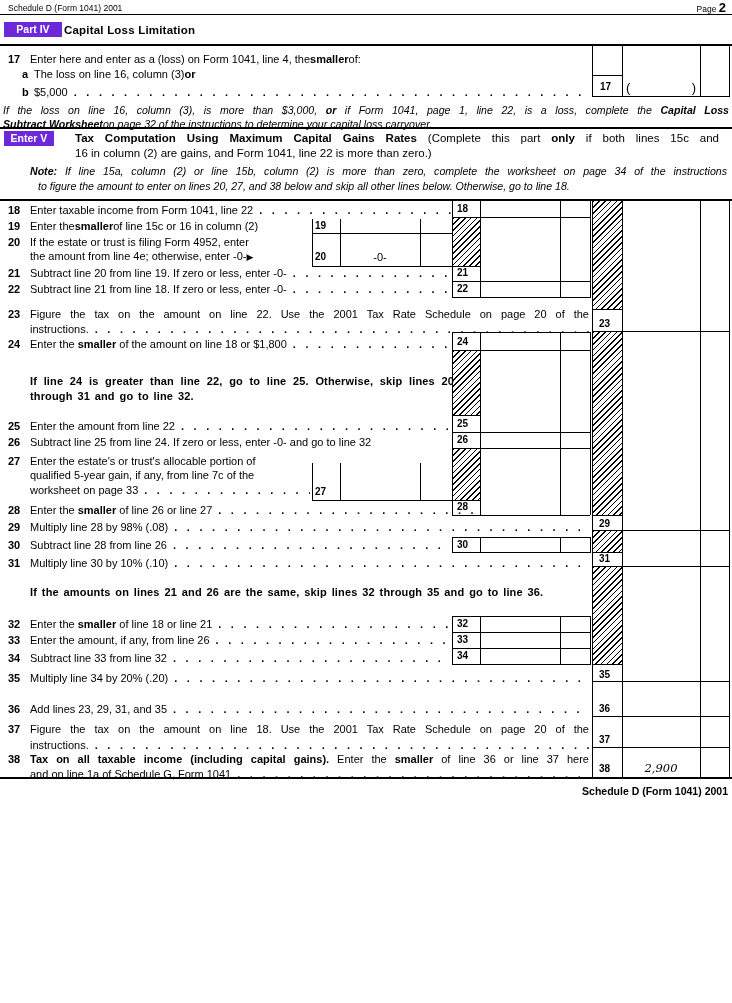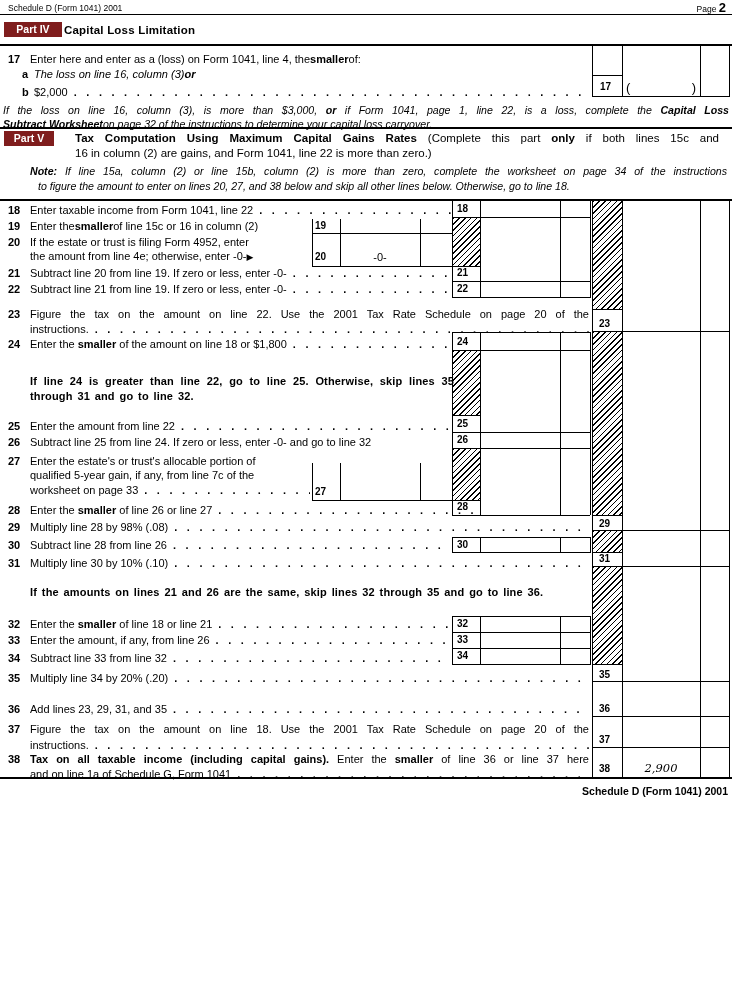--- a/index.html
+++ b/index.html
@@ -16,21 +16,21 @@
          text-align:justify;text-align-last:justify;}
   .txt{white-space:nowrap;}
   .dots{flex:1 1 auto;overflow:hidden;white-space:nowrap;font-weight:700;
         word-spacing:6.5px;margin-left:6px;letter-spacing:0;}
   .num{position:absolute;font-weight:700;font-size:11px;height:14px;line-height:14px;}
   .cellnum{position:absolute;font-weight:700;font-size:10px;height:12px;line-height:12px;}
   .sb{font-weight:700;}
   .si{font-style:italic;}
   .it{font-style:italic;font-size:10.6px;}
   .bold-note{font-weight:700;word-spacing:1.6px;letter-spacing:.15px;}
-  .badge{position:absolute;background:#7f1d1d;color:#fff;font-weight:700;font-size:10.5px;
+  .badge{position:absolute;background:#6d28d9;color:#fff;font-weight:700;font-size:10.5px;
          text-align:center;line-height:15px;height:15px;}
   .ptitle{font-weight:700;font-size:11.5px;letter-spacing:.2px;}
   .smallhdr{position:absolute;font-size:8.5px;height:11px;line-height:11px;white-space:nowrap;}
   .pagenum{font-weight:700;font-size:13px;}
   .entry{position:absolute;display:flex;align-items:flex-end;justify-content:center;
          font-size:11px;line-height:12px;}
   .entry.parens{justify-content:space-between;font-size:13px;padding:0 3px;box-sizing:border-box;}
   .entry .val{padding-bottom:1px;}
   .written{font-family:"DejaVu Serif","Liberation Serif",serif;font-style:italic;font-size:11.5px;}
   .arrow{font-size:9px;}
@@ -49,27 +49,27 @@
   <div class="line ptitle" style="left:64px;top:23px;">Capital Loss Limitation</div>
   <div class="hl thick" style="left:0;top:44px;width:732px;"></div>
 
   <div class="num" style="left:8px;top:52px;">17</div>
   <div class="line" style="left:30px;top:52px;">
       <span>Enter here and enter as a (loss) on Form 1041, line 4, the </span>
       <span class="sb">smaller</span>
       <span> of:</span>
     </div>
   <div class="num" style="left:22px;top:67px;">a</div>
-  <div class="line" style="left:34px;top:67px;font-style:italic;">
+  <div class="line" style="left:34px;top:67px;">
       <span>The loss on line 16, column (3) </span>
       <span class="sb">or</span>
     </div>
   <div class="num" style="left:22px;top:85px;">b</div>
   <div class="line" style="left:34px;top:85px;width:553px;">
-      <span class="txt">$2,000</span>
+      <span class="txt">$5,000</span>
       <span class="dots">. . . . . . . . . . . . . . . . . . . . . . . . . . . . . . . . . . . . . . . . . . . . . . . . . . . . . . . . . . . . . . . . . . . . . . . . . . . . . . . .</span>
     </div>
 
   <div class="vl" style="left:592px;top:46px;height:51px;"></div>
   <div class="vl" style="left:622px;top:46px;height:51px;"></div>
   <div class="vl" style="left:700px;top:46px;height:51px;"></div>
   <div class="vl" style="left:729px;top:46px;height:51px;"></div>
   <div class="hl" style="left:592px;top:75px;width:30px;"></div>
   <div class="hl" style="left:592px;top:96px;width:138px;"></div>
   <div class="cellnum" style="left:600px;top:81px;">17</div>
@@ -79,21 +79,21 @@
     </div>
   <div class="entry" style="left:701px;top:47px;width:27px;height:48px;"></div>
 
   <div class="linej it" style="left:3px;top:103px;width:726px;"><span class="si">If the loss on line 16, column (3), is more than $3,000, </span><span class="sb si">or</span><span class="si"> if Form 1041, page 1, line 22, is a loss, complete the </span><span class="sb si">Capital Loss</span></div>
   <div class="line it" style="left:3px;top:117px;">
       <span class="sb si">Subtract Worksheet</span>
       <span class="si"> on page 32 of the instructions to determine your capital loss carryover.</span>
     </div>
   <div class="hl thick" style="left:0;top:127px;width:732px;"></div>
 
-  <div class="badge" style="left:4px;top:131px;width:50px;">Part V</div>
+  <div class="badge" style="left:4px;top:131px;width:50px;">Enter V</div>
   <div class="linej" style="left:75px;top:131px;width:644px;font-size:11.5px;"><span class="sb">Tax Computation Using Maximum Capital Gains Rates</span><span> (Complete this part </span><span class="sb">only</span><span> if both lines 15c and</span></div>
   <div class="line" style="left:75px;top:146px;font-size:11.5px;">16 in column (2) are gains, and Form 1041, line 22 is more than zero.)</div>
   <div class="linej it" style="left:30px;top:164px;width:697px;"><span class="sb">Note:</span><span class="si"> If line 15a, column (2) or line 15b, column (2) is more than zero, complete the worksheet on page 34 of the instructions</span></div>
   <div class="line it" style="left:38px;top:179px;">to figure the amount to enter on lines 20, 27, and 38 below and skip all other lines below. Otherwise, go to line 18.</div>
   <div class="hl thick" style="left:0;top:199px;width:732px;height:2px;"></div>
 
   <div class="vl" style="left:592px;top:200px;height:577px;"></div>
   <div class="vl" style="left:622px;top:200px;height:577px;"></div>
   <div class="vl" style="left:700px;top:200px;height:577px;"></div>
   <div class="vl" style="left:729px;top:200px;height:577px;"></div>
@@ -230,38 +230,38 @@
     </div>
 
   <div class="num" style="left:8px;top:266px;">21</div>
   <div class="line" style="left:30px;top:266px;width:421px;">
       <span class="txt"><span>Subtract line 20 from line 19. If zero or less, enter -0-</span></span>
       <span class="dots">. . . . . . . . . . . . . . . . . . . . . . . . . . . . . . . . . . . . . . . . . . . . . . . . . . . . . . . . . . . . . . . . . . . . . . . . . . . . . . . .</span>
     </div>
 
   <div class="num" style="left:8px;top:282px;">22</div>
   <div class="line" style="left:30px;top:282px;width:421px;">
-      <span class="txt"><span>Subtract line 21 from line 19. If zero or less, enter -0-</span></span>
+      <span class="txt"><span>Subtract line 21 from line 18. If zero or less, enter -0-</span></span>
       <span class="dots">. . . . . . . . . . . . . . . . . . . . . . . . . . . . . . . . . . . . . . . . . . . . . . . . . . . . . . . . . . . . . . . . . . . . . . . . . . . . . . . .</span>
     </div>
 
   <div class="num" style="left:8px;top:307px;">23</div>
   <div class="linej" style="left:30px;top:307px;width:559px;"><span>Figure the tax on the amount on line 22. Use the 2001 Tax Rate Schedule on page 20 of the</span></div>
   <div class="line" style="left:30px;top:322px;width:559px;">
       <span class="txt"><span>instructions.</span></span>
       <span class="dots">. . . . . . . . . . . . . . . . . . . . . . . . . . . . . . . . . . . . . . . . . . . . . . . . . . . . . . . . . . . . . . . . . . . . . . . . . . . . . . . .</span>
     </div>
 
   <div class="num" style="left:8px;top:337px;">24</div>
   <div class="line" style="left:30px;top:337px;width:421px;">
       <span class="txt"><span>Enter the </span><span class="sb">smaller</span><span> of the amount on line 18 or $1,800</span></span>
       <span class="dots">. . . . . . . . . . . . . . . . . . . . . . . . . . . . . . . . . . . . . . . . . . . . . . . . . . . . . . . . . . . . . . . . . . . . . . . . . . . . . . . .</span>
     </div>
 
-  <div class="linej bold-note" style="left:30px;top:374px;width:424px;">If line 24 is greater than line 22, go to line 25. Otherwise, skip lines 35</div>
+  <div class="linej bold-note" style="left:30px;top:374px;width:424px;">If line 24 is greater than line 22, go to line 25. Otherwise, skip lines 20</div>
   <div class="line bold-note" style="left:30px;top:389px;">through 31 and go to line 32.</div>
 
   <div class="num" style="left:8px;top:419px;">25</div>
   <div class="line" style="left:30px;top:419px;width:421px;">
       <span class="txt"><span>Enter the amount from line 22</span></span>
       <span class="dots">. . . . . . . . . . . . . . . . . . . . . . . . . . . . . . . . . . . . . . . . . . . . . . . . . . . . . . . . . . . . . . . . . . . . . . . . . . . . . . . .</span>
     </div>
 
   <div class="num" style="left:8px;top:435px;">26</div>
   <div class="line" style="left:30px;top:435px;">

